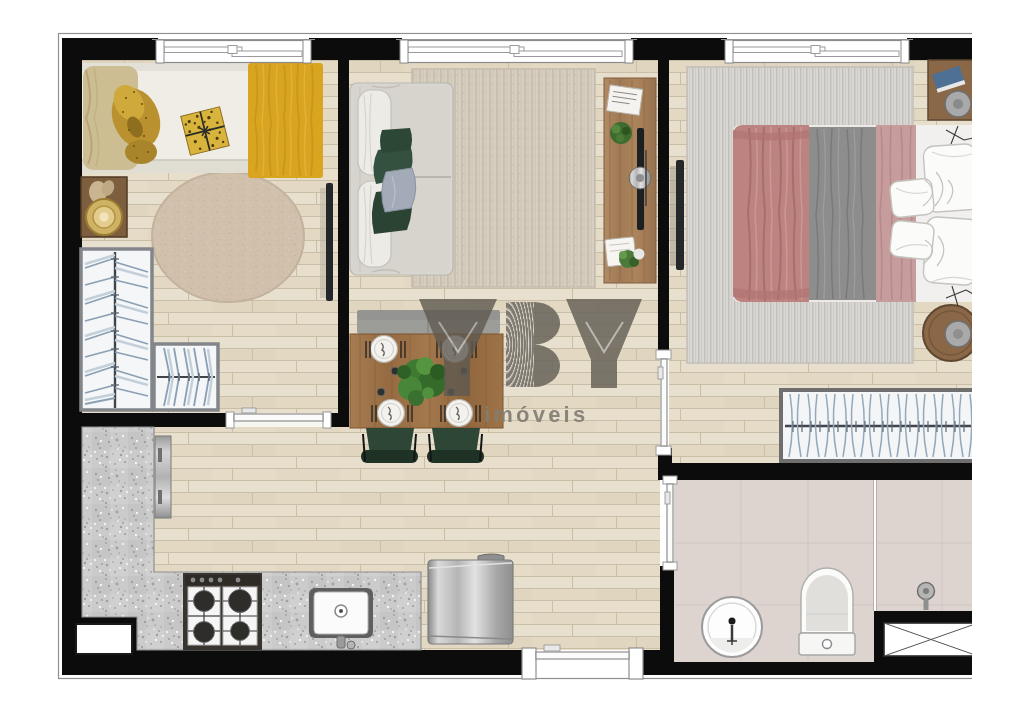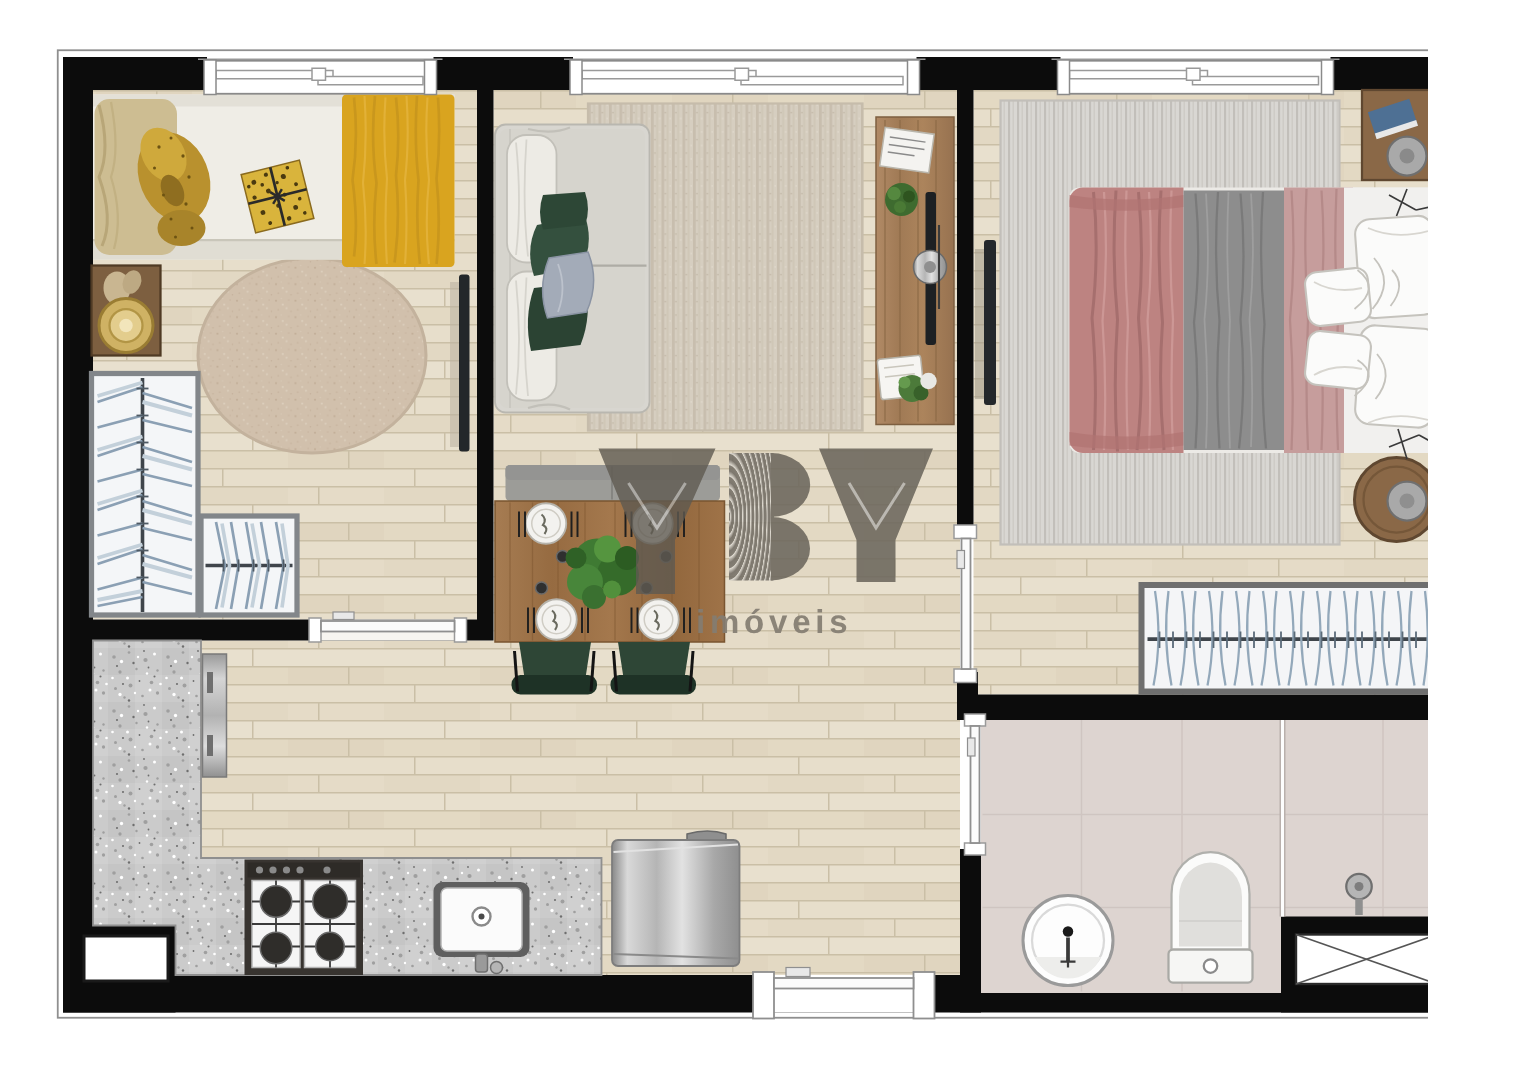--- a/index.html
+++ b/index.html
@@ -1,17 +1,17 @@
 <!DOCTYPE html>
 <html><head>
 <meta charset="utf-8">
 <style>
 html,body{margin:0;padding:0;background:#ffffff;}
 .page{width:952px;height:723px;position:relative;overflow:hidden;background:#ffffff;
-font-family:"Liberation Sans", sans-serif;}
+font-family:"Liberation Sans", sans-serif;margin-left:20px;}
 </style>
 </head>
 <body>
 <div class="page">
 <svg width="1024" height="723" viewBox="0 0 1024 723">
 <defs>
 <pattern id="wood" width="128" height="48" patternUnits="userSpaceOnUse">
   <rect width="128" height="48" fill="#e6ddc9"></rect>
   <rect y="0" width="128" height="12" fill="#e8e0ce"></rect>
   <rect y="12" width="128" height="12" fill="#e0d5bf"></rect>

